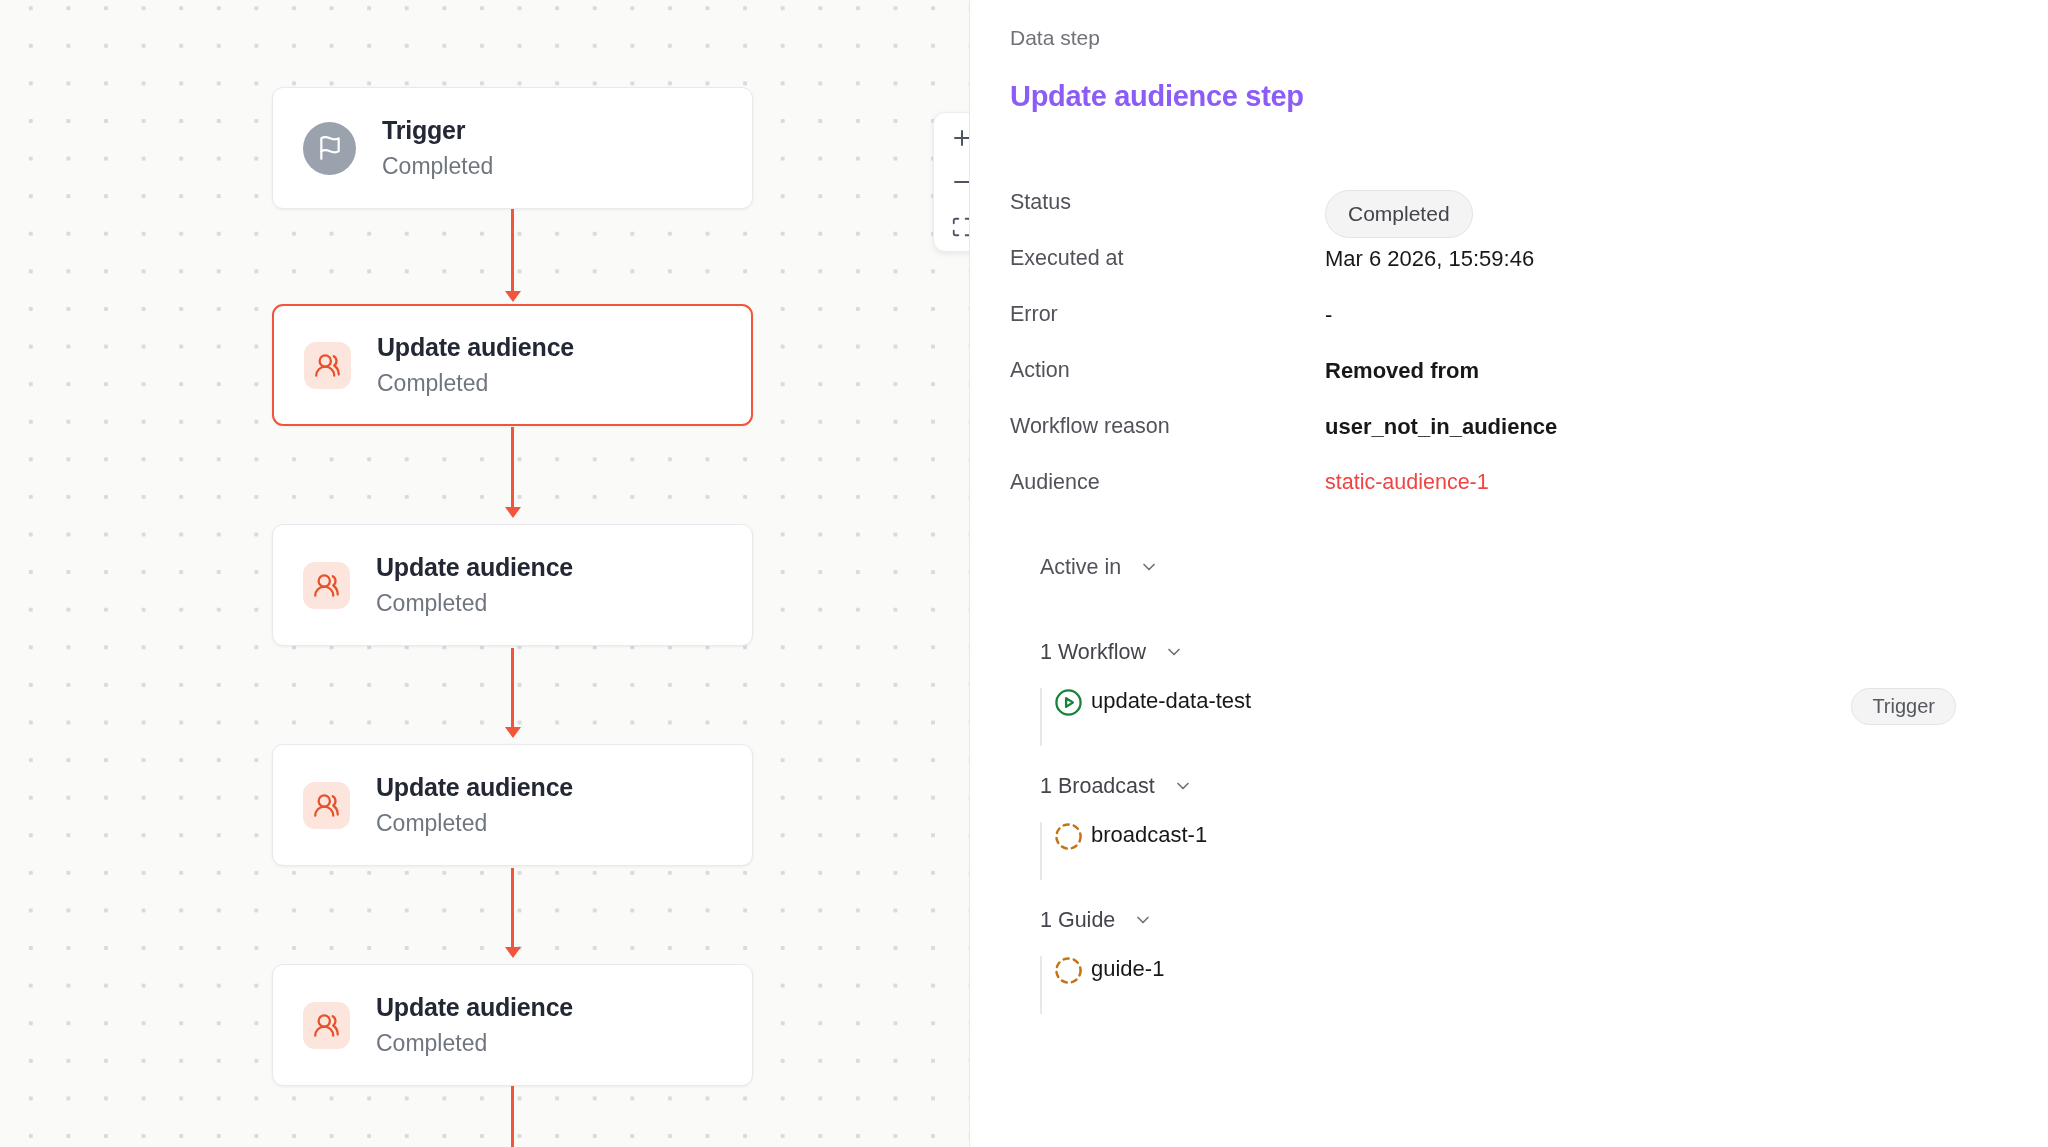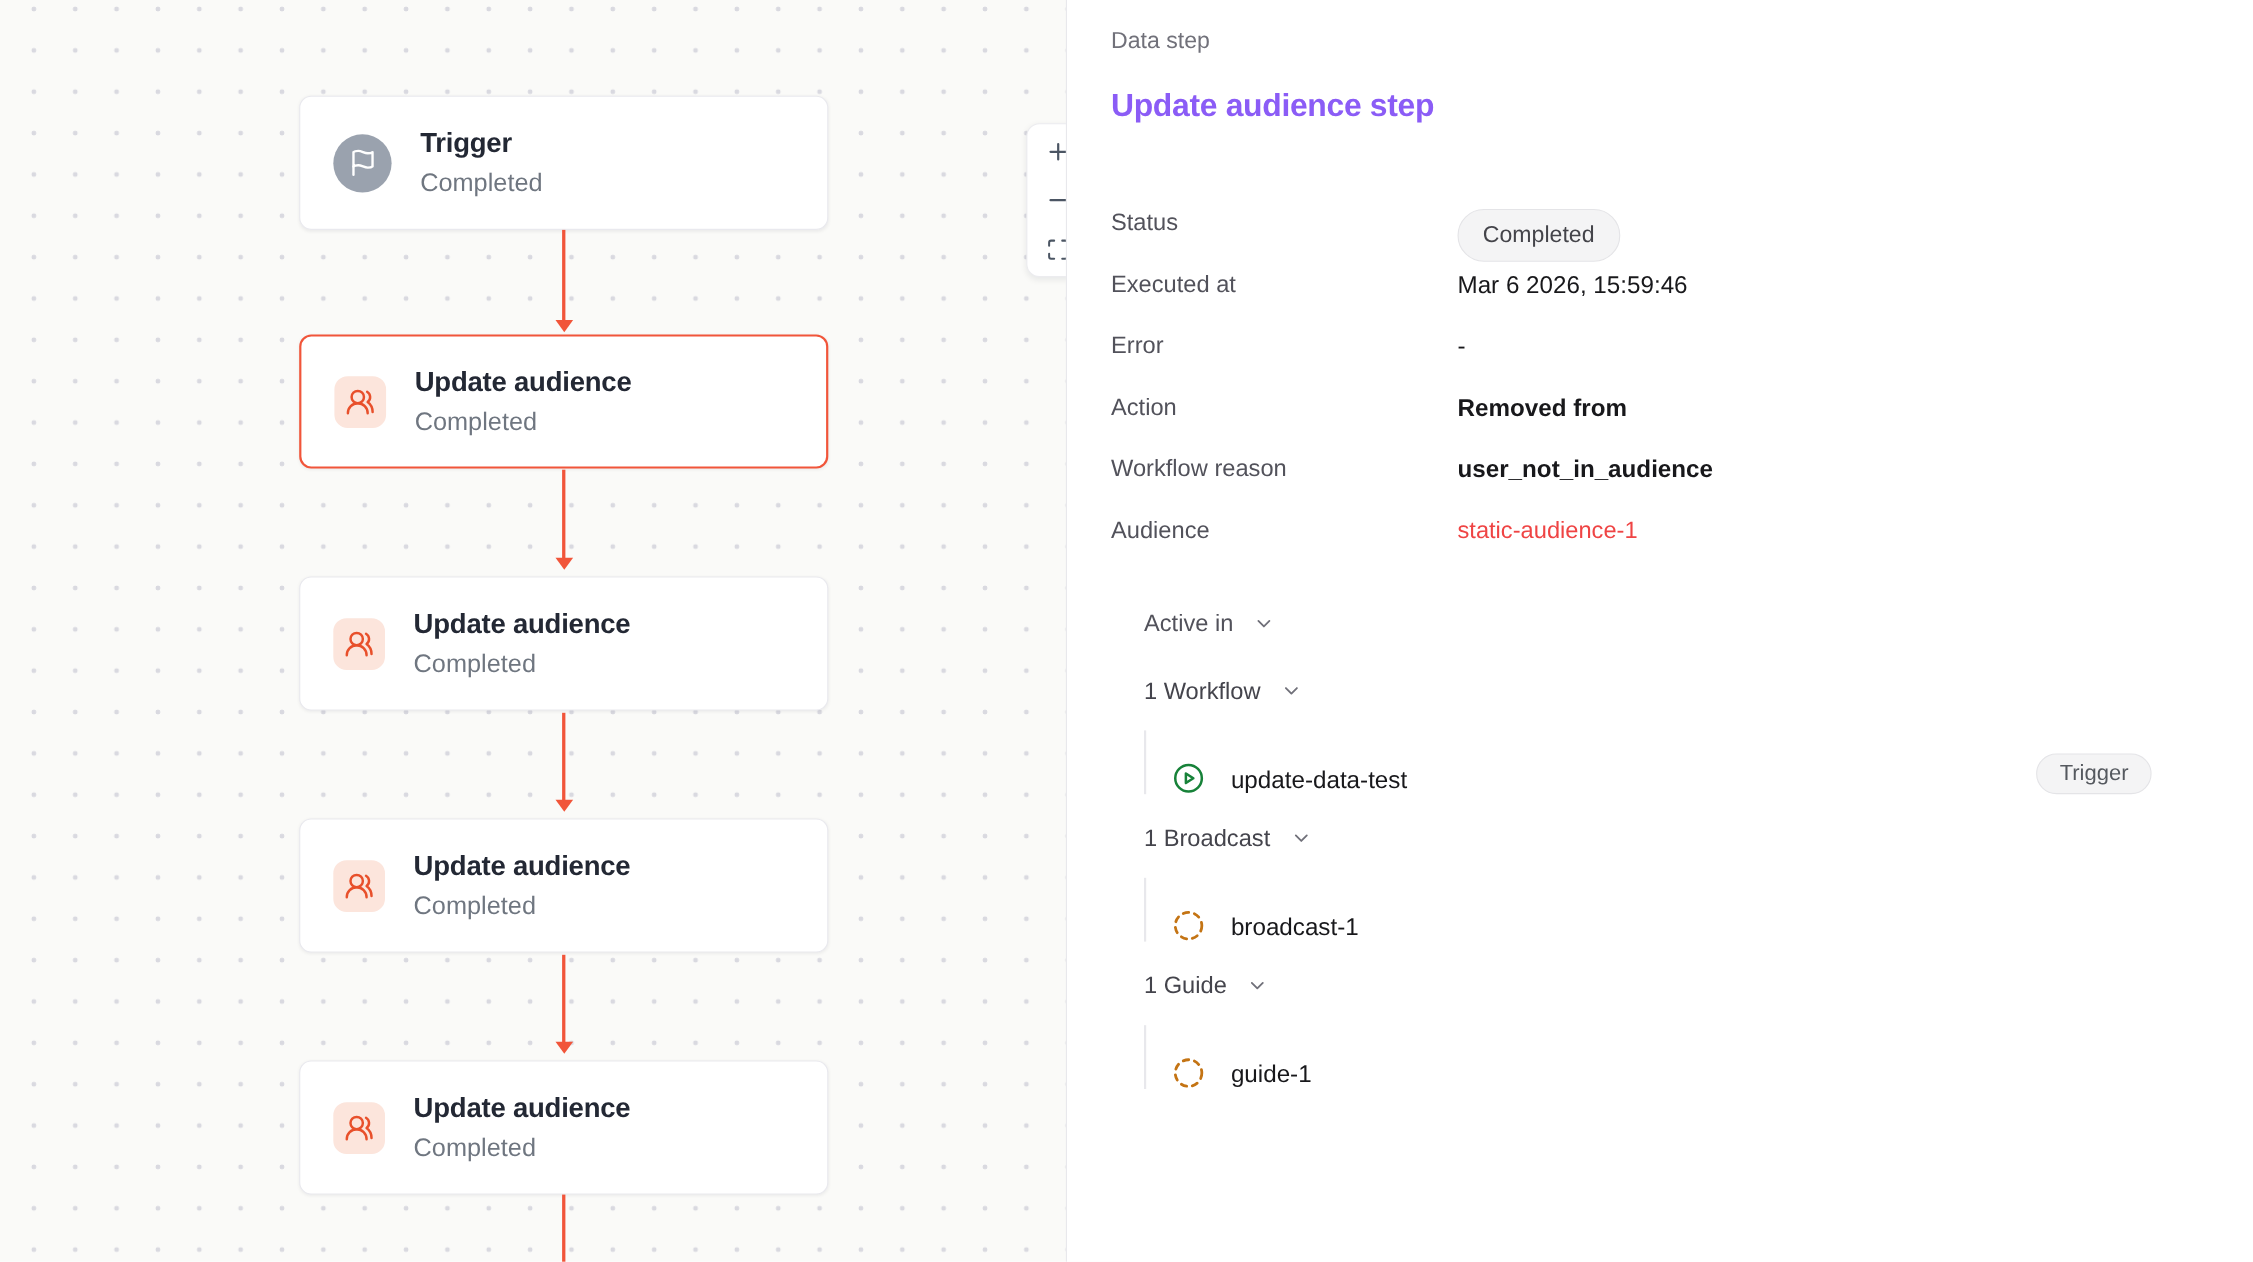--- a/index.html
+++ b/index.html
@@ -71,25 +71,25 @@
     font-size:21px; color:#44444A;
   }
 
   .active-in { margin-left:30px; margin-top:26px; width:916px; }
   .ai-header, .sec-header {
     display:flex; align-items:center; gap:18px; height:30px;
     font-size:21.5px; color:#44444C; font-weight:500; cursor:pointer;
   }
   .ai-header { color:#52525B; }
   .sec-header { margin-top:25px; }
-  .sec-header.first { margin-top:31px; }
+  .sec-header.first { margin-top:55px; }
   .chev { color:#71717A; display:flex; }
   .item {
     margin-top:21px; height:58px; border-left:2px solid #E8E8EC;
-    padding-left:24px; display:flex; align-items:flex-end; gap:24px; cursor:pointer;
+    padding-left:12px; display:flex; align-items:flex-start; gap:8px; cursor:pointer;
   }
   .item-name { font-size:22px; font-weight:500; color:#18181B; }
   .pill {
     margin-left:auto; display:inline-flex; align-items:center; height:37px; padding:0 20px;
     background:#F4F4F5; border:1px solid #E4E4E7; border-radius:999px;
     font-size:20px; color:#55595F;
   }
   svg { display:block; }
 </style>
 </head>

